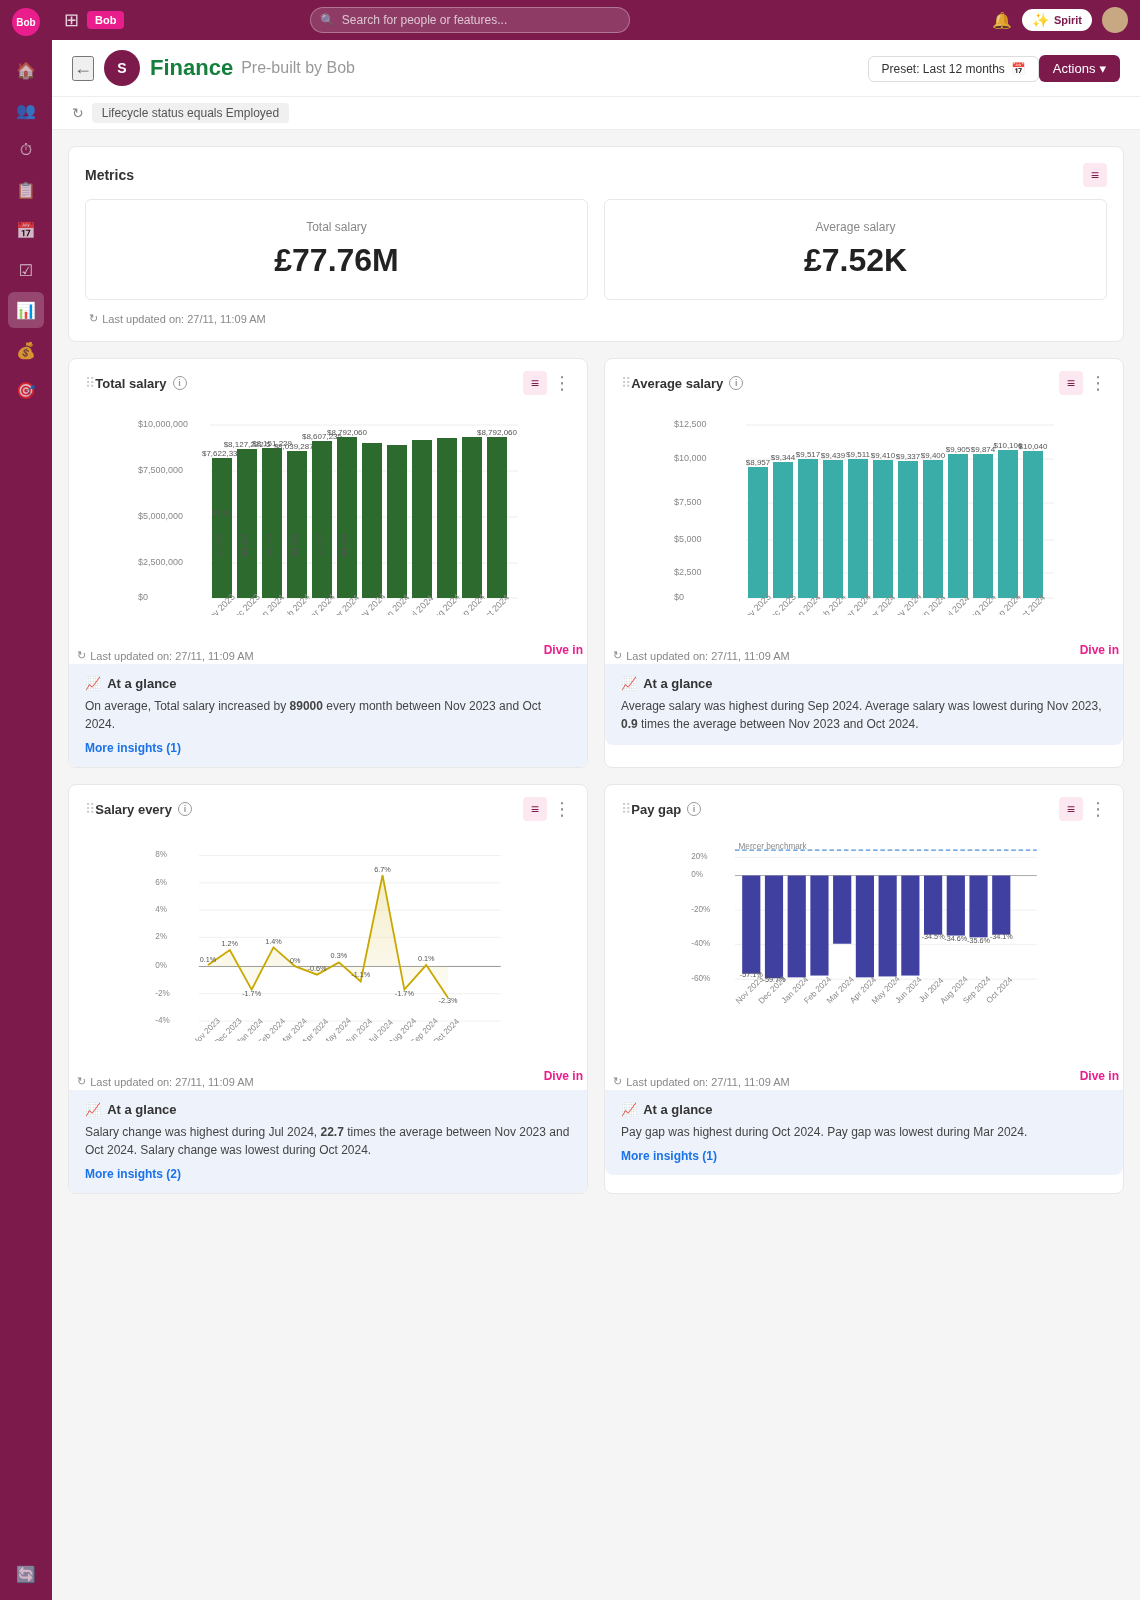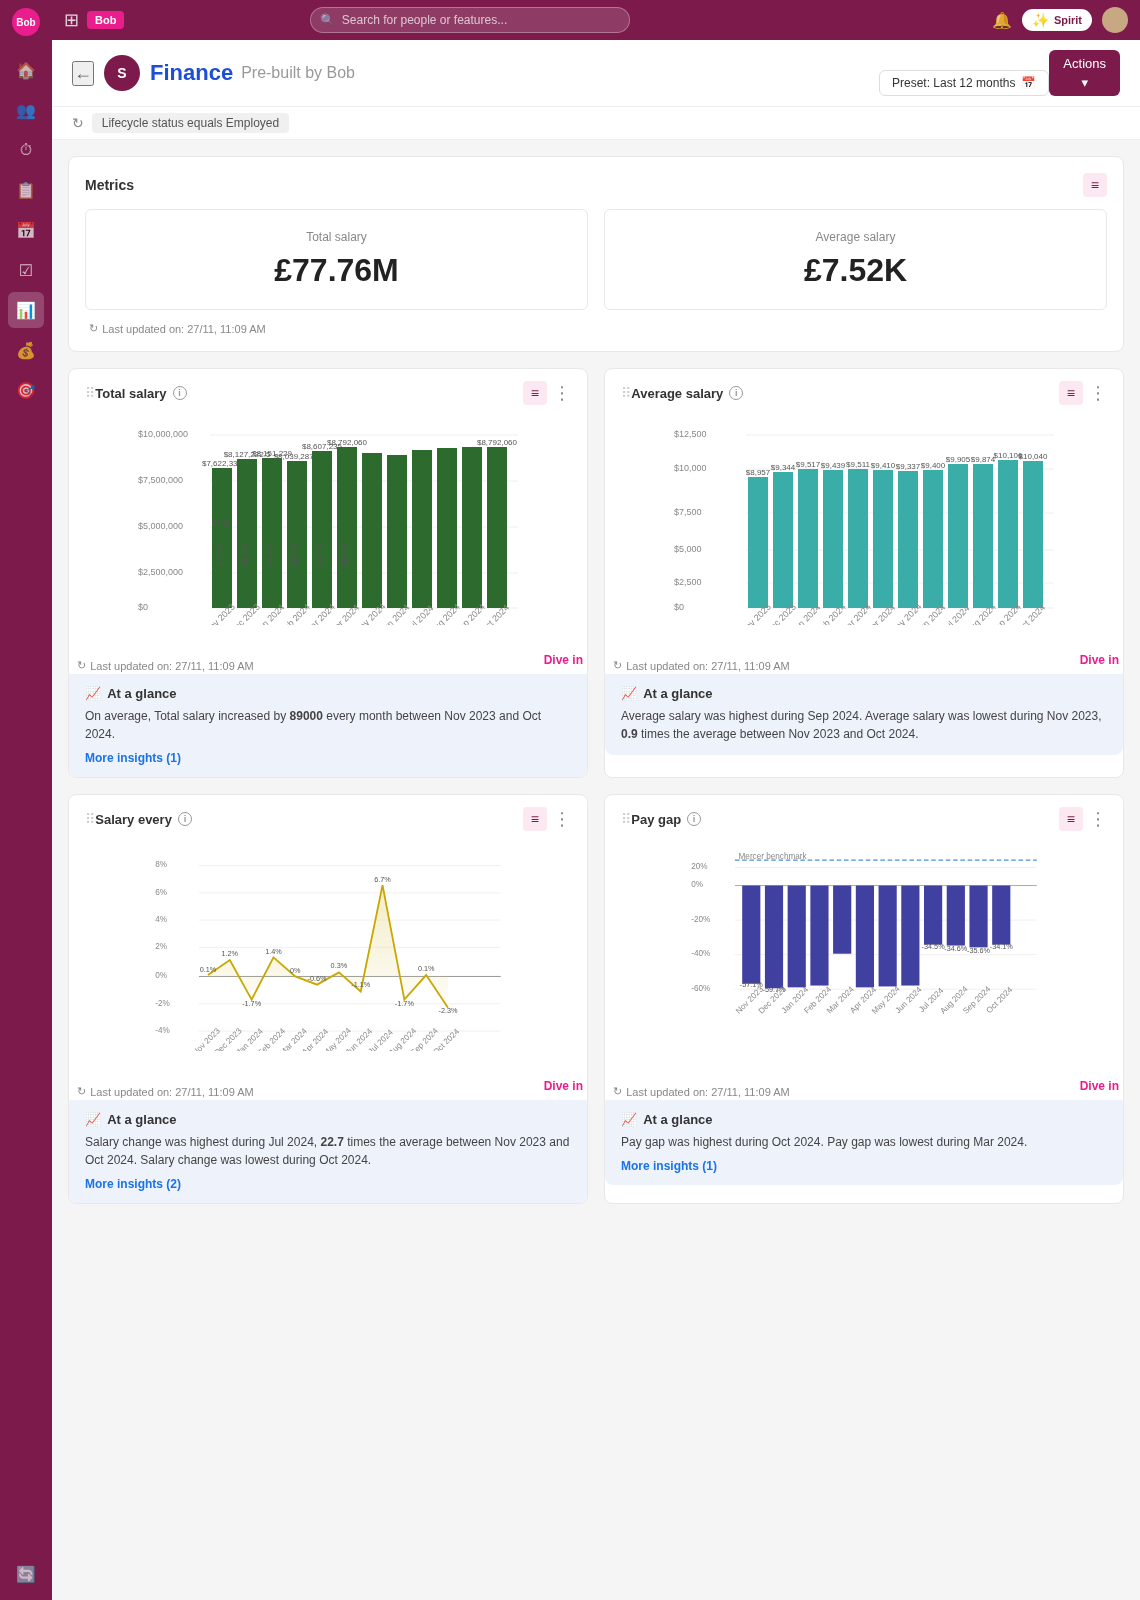--- a/index.html
+++ b/index.html
@@ -22,25 +22,25 @@
     .topnav-search { flex: 1; max-width: 320px; margin: 0 auto; background: rgba(255,255,255,0.15); border: 1px solid rgba(255,255,255,0.3); border-radius: 20px; height: 26px; display: flex; align-items: center; padding: 0 10px; gap: 6px; color: rgba(255,255,255,0.7); font-size: 12px; }
     .topnav-right { display: flex; align-items: center; gap: 10px; margin-left: auto; }
     .topnav-bell { color: rgba(255,255,255,0.8); font-size: 16px; cursor: pointer; }
     .topnav-spirit { background: #fff; color: #7b1a4b; font-size: 11px; font-weight: 600; padding: 3px 10px; border-radius: 20px; display: flex; align-items: center; gap: 4px; }
     .topnav-user-avatar { width: 26px; height: 26px; background: #c8a882; border-radius: 50%; }
 
     
     .page-header { background: #fff; padding: 10px 20px; display: flex; align-items: center; border-bottom: 1px solid #eee; }
     .back-btn { color: #666; font-size: 18px; cursor: pointer; margin-right: 10px; }
     .page-icon { width: 36px; height: 36px; background: #7b1a4b; border-radius: 50%; display: flex; align-items: center; justify-content: center; color: #fff; font-weight: bold; font-size: 14px; margin-right: 10px; }
-    .page-title { font-size: 22px; font-weight: 700; color: #1d4ed8; }
+    .page-title { font-size: 22px; font-weight: 700; color: #15803d; }
     .page-subtitle { font-size: 16px; color: #999; margin-left: 8px; }
     .header-right { margin-left: auto; display: flex; align-items: flex-end; }
     .preset-btn { border: 1px solid #ddd; border-radius: 6px; padding: 5px 12px; font-size: 12px; color: #333; background: #fff; cursor: pointer; display: flex; align-items: center; gap: 6px; }
-    .actions-btn { background: #7b1a4b; color: #fff; border: none; border-radius: 6px; padding: 6px 14px; font-size: 13px; cursor: pointer; display: flex; align-items: center; gap: 4px; flex-direction: column; }
+    .actions-btn { background: #7b1a4b; color: #fff; border: none; border-radius: 6px; padding: 6px 14px; font-size: 13px; cursor: pointer; display: flex; align-items: center; gap: 4px; }
 
     
     .filter-bar { background: #fff; padding: 6px 20px; display: flex; align-items: center; gap: 8px; border-bottom: 1px solid #eee; }
     .filter-refresh { color: #888; cursor: pointer; font-size: 14px; }
     .filter-tag { background: #f0f0f0; border-radius: 4px; padding: 3px 10px; font-size: 12px; color: #555; }
 
     
     .content { padding: 16px; display: flex; flex-direction: column; gap: 16px; }
 
     

